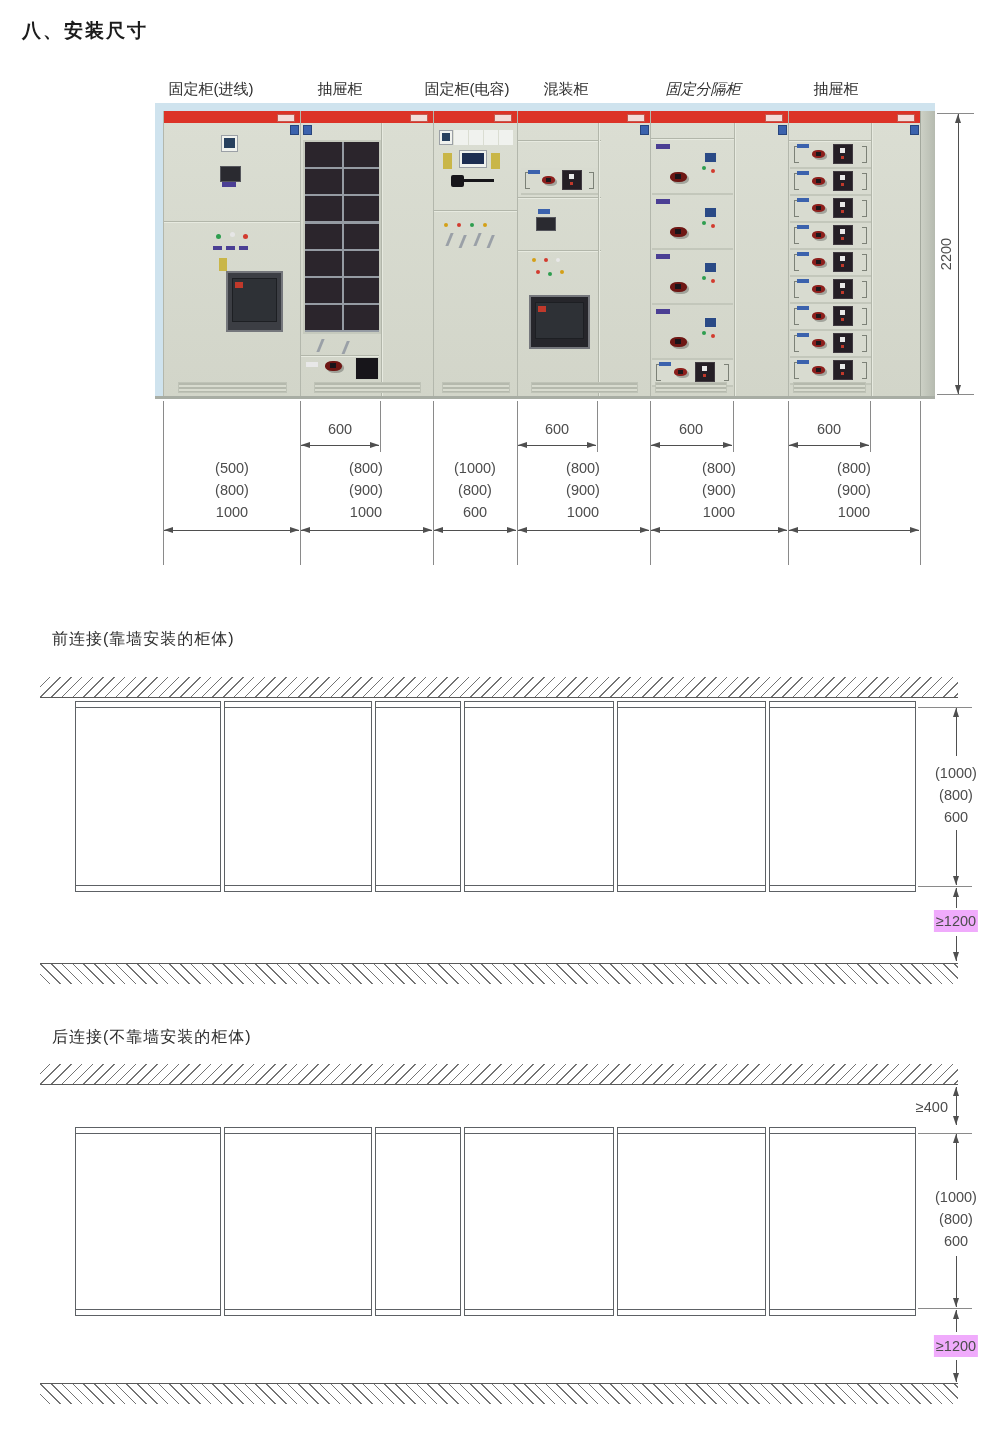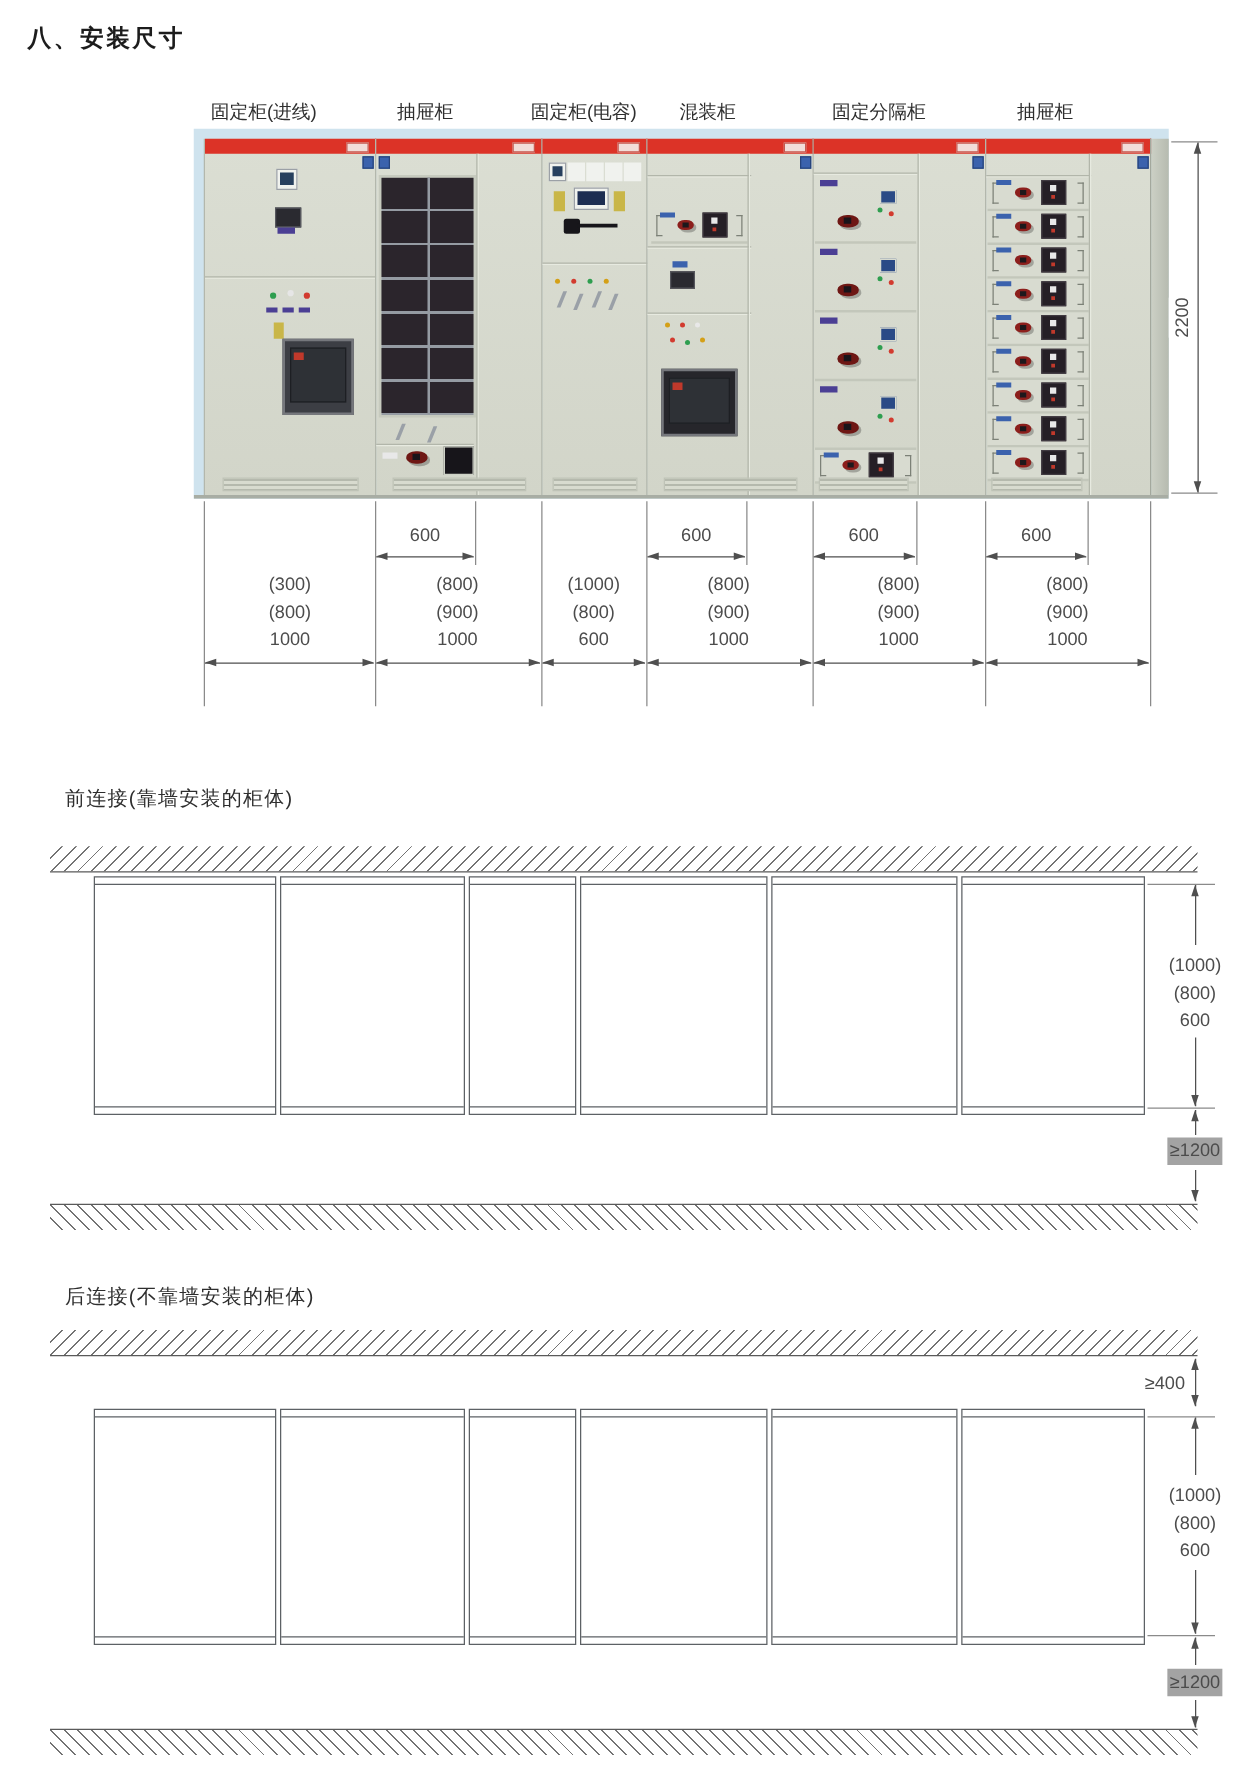--- a/index.html
+++ b/index.html
@@ -5,21 +5,21 @@
   html,body{margin:0;padding:0;background:#fff;}
   body{width:1008px;height:1429px;position:relative;font-family:"Liberation Sans","DejaVu Sans",sans-serif;color:#333;}
   .abs{position:absolute;}
   
   .pagetitle{font-size:19px;font-weight:bold;color:#1c1c1c;letter-spacing:2px;}
   .sectitle{font-size:16px;color:#2e2e2e;letter-spacing:1px;}
   .cablabel{font-size:15px;color:#2e2e2e;transform:translateX(-50%);white-space:nowrap;}
   .dimtxt{font-size:14.5px;color:#4c4c4c;text-align:center;line-height:22px;}
   .dimtxt div{height:22px;}
   .sub600{font-size:14.5px;color:#4c4c4c;text-align:center;}
-  .onwhite{background:#a3a3a3;padding:0 2px;}
+  .onwhite{background:#f0abfc;padding:0 2px;}
   
   .hdim{position:absolute;height:0;border-top:1px solid #4f4f4f;}
   .hdim::before{content:"";position:absolute;left:0;top:-4px;width:0;height:0;border:3.5px solid transparent;border-left:0;border-right:9px solid #4f4f4f;}
   .hdim::after{content:"";position:absolute;right:0;top:-4px;width:0;height:0;border:3.5px solid transparent;border-right:0;border-left:9px solid #4f4f4f;}
   .vdim{position:absolute;width:0;border-left:1px solid #4f4f4f;}
   .vdim.up::before{content:"";position:absolute;top:0;left:-4px;width:0;height:0;border:3.5px solid transparent;border-top:0;border-bottom:9px solid #4f4f4f;}
   .vdim.down::after{content:"";position:absolute;bottom:0;left:-4px;width:0;height:0;border:3.5px solid transparent;border-bottom:0;border-top:9px solid #4f4f4f;}
   .vguide{position:absolute;width:1px;background:#8a8a8a;}
   .ext{position:absolute;background:#8a8a8a;}
   
@@ -73,21 +73,21 @@
 </style>
 </head>
 <body>
 
 <div class="abs pagetitle" style="left:22px;top:18px;">八、安装尺寸</div>
 
 <div class="abs cablabel" style="left:211px;top:80px;">固定柜(进线)</div>
 <div class="abs cablabel" style="left:340px;top:80px;">抽屉柜</div>
 <div class="abs cablabel" style="left:467px;top:80px;">固定柜(电容)</div>
 <div class="abs cablabel" style="left:566px;top:80px;">混装柜</div>
-<div class="abs cablabel" style="left:703px;top:80px;">固定分隔柜</div>
+<div class="abs cablabel" style="left:703px;top:80px;font-style:italic;">固定分隔柜</div>
 <div class="abs cablabel" style="left:836px;top:80px;">抽屉柜</div>
 
 <div class="photo">
 
   <div class="cab" style="left:8px;width:137px;">
     <div class="band">
         <span class="chip"></span>
       </div>
     <span class="bluechip"></span>
     <div class="meter" style="left:57px;top:24px;width:15px;height:15px;">
@@ -286,21 +286,21 @@
 <div class="abs sub600" style="left:310px;top:421px;width:60px;">600</div>
 <div class="abs sub600" style="left:527px;top:421px;width:60px;">600</div>
 <div class="abs sub600" style="left:661px;top:421px;width:60px;">600</div>
 <div class="abs sub600" style="left:799px;top:421px;width:60px;">600</div>
 <div class="hdim" style="left:301px;top:445px;width:78px;"></div>
 <div class="hdim" style="left:518px;top:445px;width:78px;"></div>
 <div class="hdim" style="left:651px;top:445px;width:81px;"></div>
 <div class="hdim" style="left:789px;top:445px;width:80px;"></div>
 
 <div class="abs dimtxt" style="left:177px;top:457px;width:110px;">
-  <div>(300)</div>
+  <div>(500)</div>
     <div>(800)</div>
     <div>1000</div>
 </div>
 <div class="abs dimtxt" style="left:311px;top:457px;width:110px;">
   <div>(800)</div>
     <div>(900)</div>
     <div>1000</div>
 </div>
 <div class="abs dimtxt" style="left:420px;top:457px;width:110px;">
   <div>(1000)</div>

